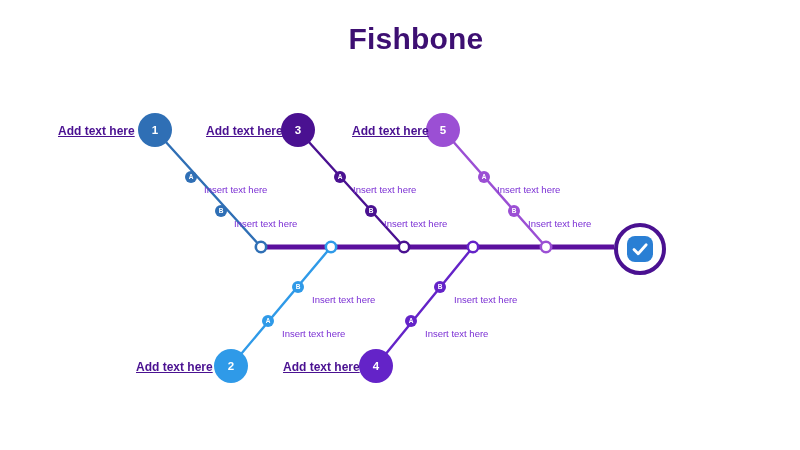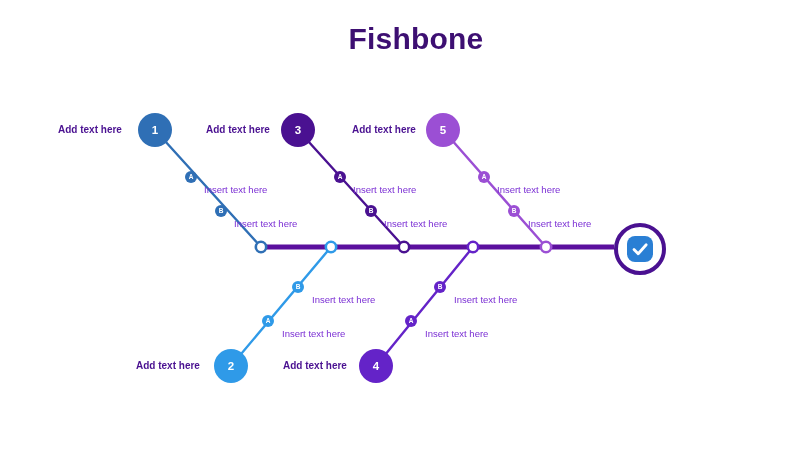--- a/index.html
+++ b/index.html
@@ -27,24 +27,25 @@
     letter-spacing: 0.2px;
     margin-left: 16px;
   }
   svg.diagram {
     position: absolute;
     left: 0; top: 0;
     width: 800px; height: 450px;
   }
   .branch-label {
     position: absolute;
-    font-size: 10px;
+    font-size: 12px;
     font-weight: bold;
     color: #4a1191;
     white-space: nowrap;
+    text-decoration: underline;
   }
   .sub-label {
     position: absolute;
     font-size: 9.5px;
     font-weight: normal;
     white-space: nowrap;
     margin-top: 12px;
   }
   .node-num {
     font-size: 11.5px;

